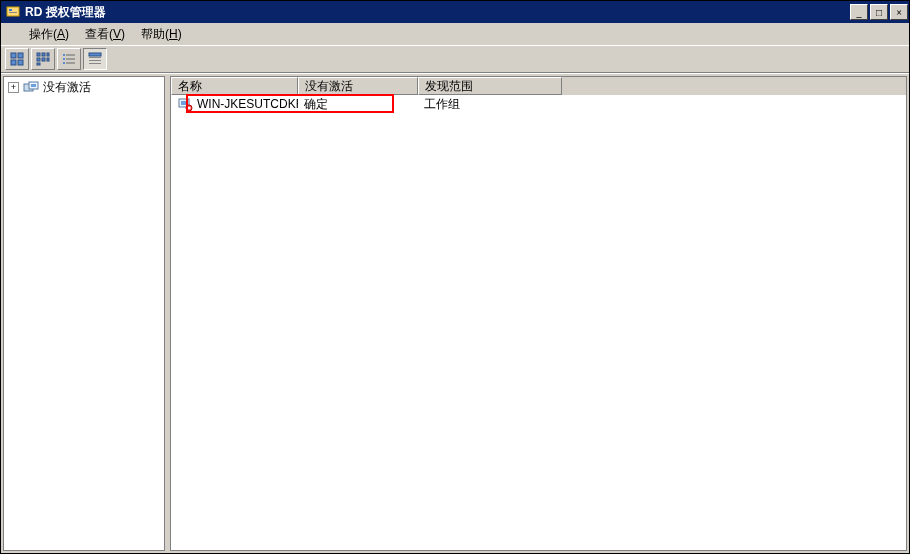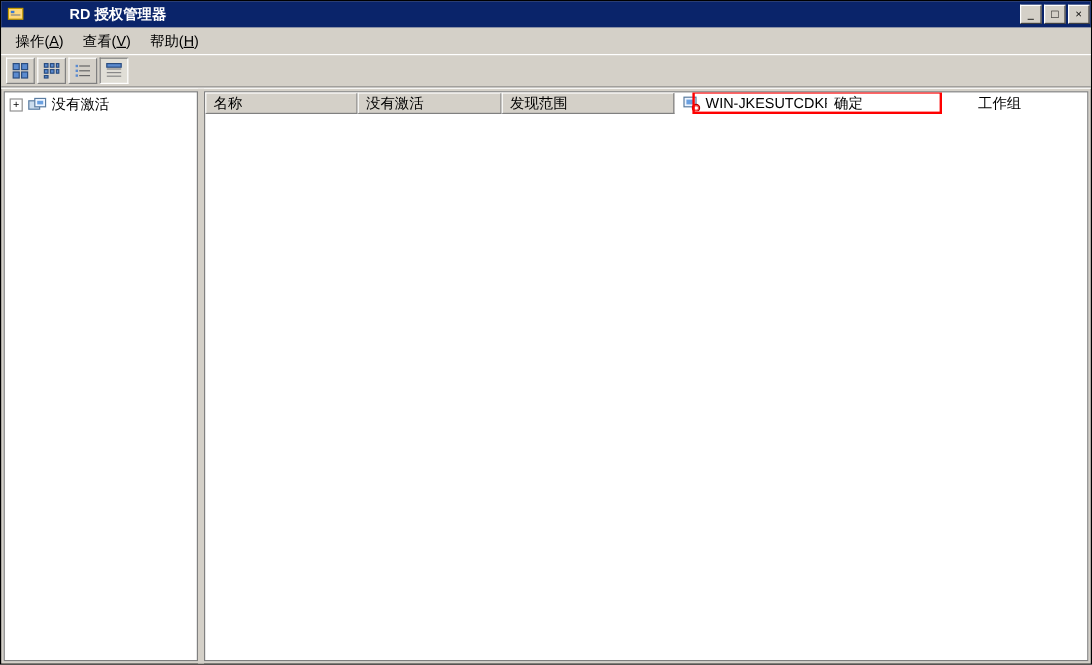--- a/index.html
+++ b/index.html
@@ -1,44 +1,44 @@
 <!DOCTYPE html>
 <html><head>
 <meta charset="utf-8">
 <style>
 * { margin: 0; padding: 0; box-sizing: border-box; }
 body { font-family: "SimSun", "宋体", Tahoma, sans-serif; font-size: 12px; background: #d4d0c8; }
 
 .window { width: 910px; height: 554px; border: 1px solid #000; display: flex; flex-direction: column; background: #d4d0c8; }
 
-.titlebar { height: 22px; background: linear-gradient(to bottom, #0a246a, #0a246a); display: flex; align-items: center; color: #fff; font-weight: bold; padding-left: 4px; gap: 33px; }
+.titlebar { height: 22px; background: linear-gradient(to bottom, #0a246a, #0a246a); display: flex; align-items: center; color: #fff; font-weight: bold; padding-left: 4px; }
 .titlebar .app-icon { width: 16px; height: 16px; margin-right: 4px; display: inline-flex; align-items: center; justify-content: center; }
 .titlebar .title { flex: 1; }
 .titlebar .controls { display: flex; }
 .titlebar .control-btn { width: 18px; height: 16px; margin: 2px 1px; background: #d4d0c8; border: 1px solid #fff; border-right-color:#404040; border-bottom-color:#404040; display:flex; align-items:center; justify-content:center; color:#000; font-family: Tahoma; font-size:10px; }
 
-.menubar { height: 22px; display: flex; align-items: center; padding-left: 4px; background:#d4d0c8; }
+.menubar { height: 22px; display: flex; align-items: center; padding-left: 20px; background:#d4d0c8; }
 .menubar .menu-item { padding: 2px 8px; cursor: default; }
 .menubar .menu-item u { text-decoration: underline; }
 
 .toolbar { height: 28px; display:flex; align-items:center; padding-left:4px; gap:2px; background:#d4d0c8; border-top:1px solid #fff; border-bottom:1px solid #808080;}
 .toolbar .tb-btn { width:24px; height:22px; border:1px solid transparent; display:flex; align-items:center; justify-content:center; }
 .toolbar .tb-btn.raised { border:1px solid #fff; border-right-color:#808080; border-bottom-color:#808080; }
 .toolbar .tb-btn.pressed { border:1px solid #808080; border-right-color:#fff; border-bottom-color:#fff; background:#e0ded6; }
 
 .content { flex:1; display:flex; border-top:1px solid #fff; }
 
 .tree-pane { width:162px; background:#fff; border:1px solid #808080; margin:2px 0 2px 2px; position:relative; overflow:auto; }
 .tree-row { display:flex; align-items:center; padding:2px 4px; gap:4px; white-space:nowrap; }
 .tree-toggle { width:11px; height:11px; border:1px solid #919191; display:flex; align-items:center; justify-content:center; font-size:9px; line-height:1; color:#000; background:#fff; }
 .tree-icon { width:16px; height:14px; display:inline-flex; align-items:center; justify-content:center; }
 
 .splitter { width:5px; cursor:col-resize; background:#d4d0c8; }
 
-.list-pane { flex:1; background:#fff; border:1px solid #808080; margin:2px 2px 2px 0; display:flex; flex-direction:row; overflow:hidden; }
+.list-pane { flex:1; background:#fff; border:1px solid #808080; margin:2px 2px 2px 0; display:flex; flex-direction:column; overflow:hidden; }
 .list-header { height:18px; display:flex; background:#d4d0c8; }
 .list-header .col { border:1px solid #fff; border-right-color:#808080; border-bottom-color:#808080; padding:2px 6px; font-size:12px; display:flex; align-items:center; }
 .list-body { flex:1; position:relative; }
 .list-row { height:18px; display:flex; align-items:center; }
 .list-row .cell { padding:0 6px; display:flex; align-items:center; gap:4px; white-space:nowrap; overflow:hidden; }
 .list-row .cell .row-icon { width:16px; height:14px; display:inline-flex; align-items:center; justify-content:center; }
 .highlight-box { position:absolute; border:2px solid #ff0000; pointer-events:none; }
 
 svg { display:block; }
 </style>

